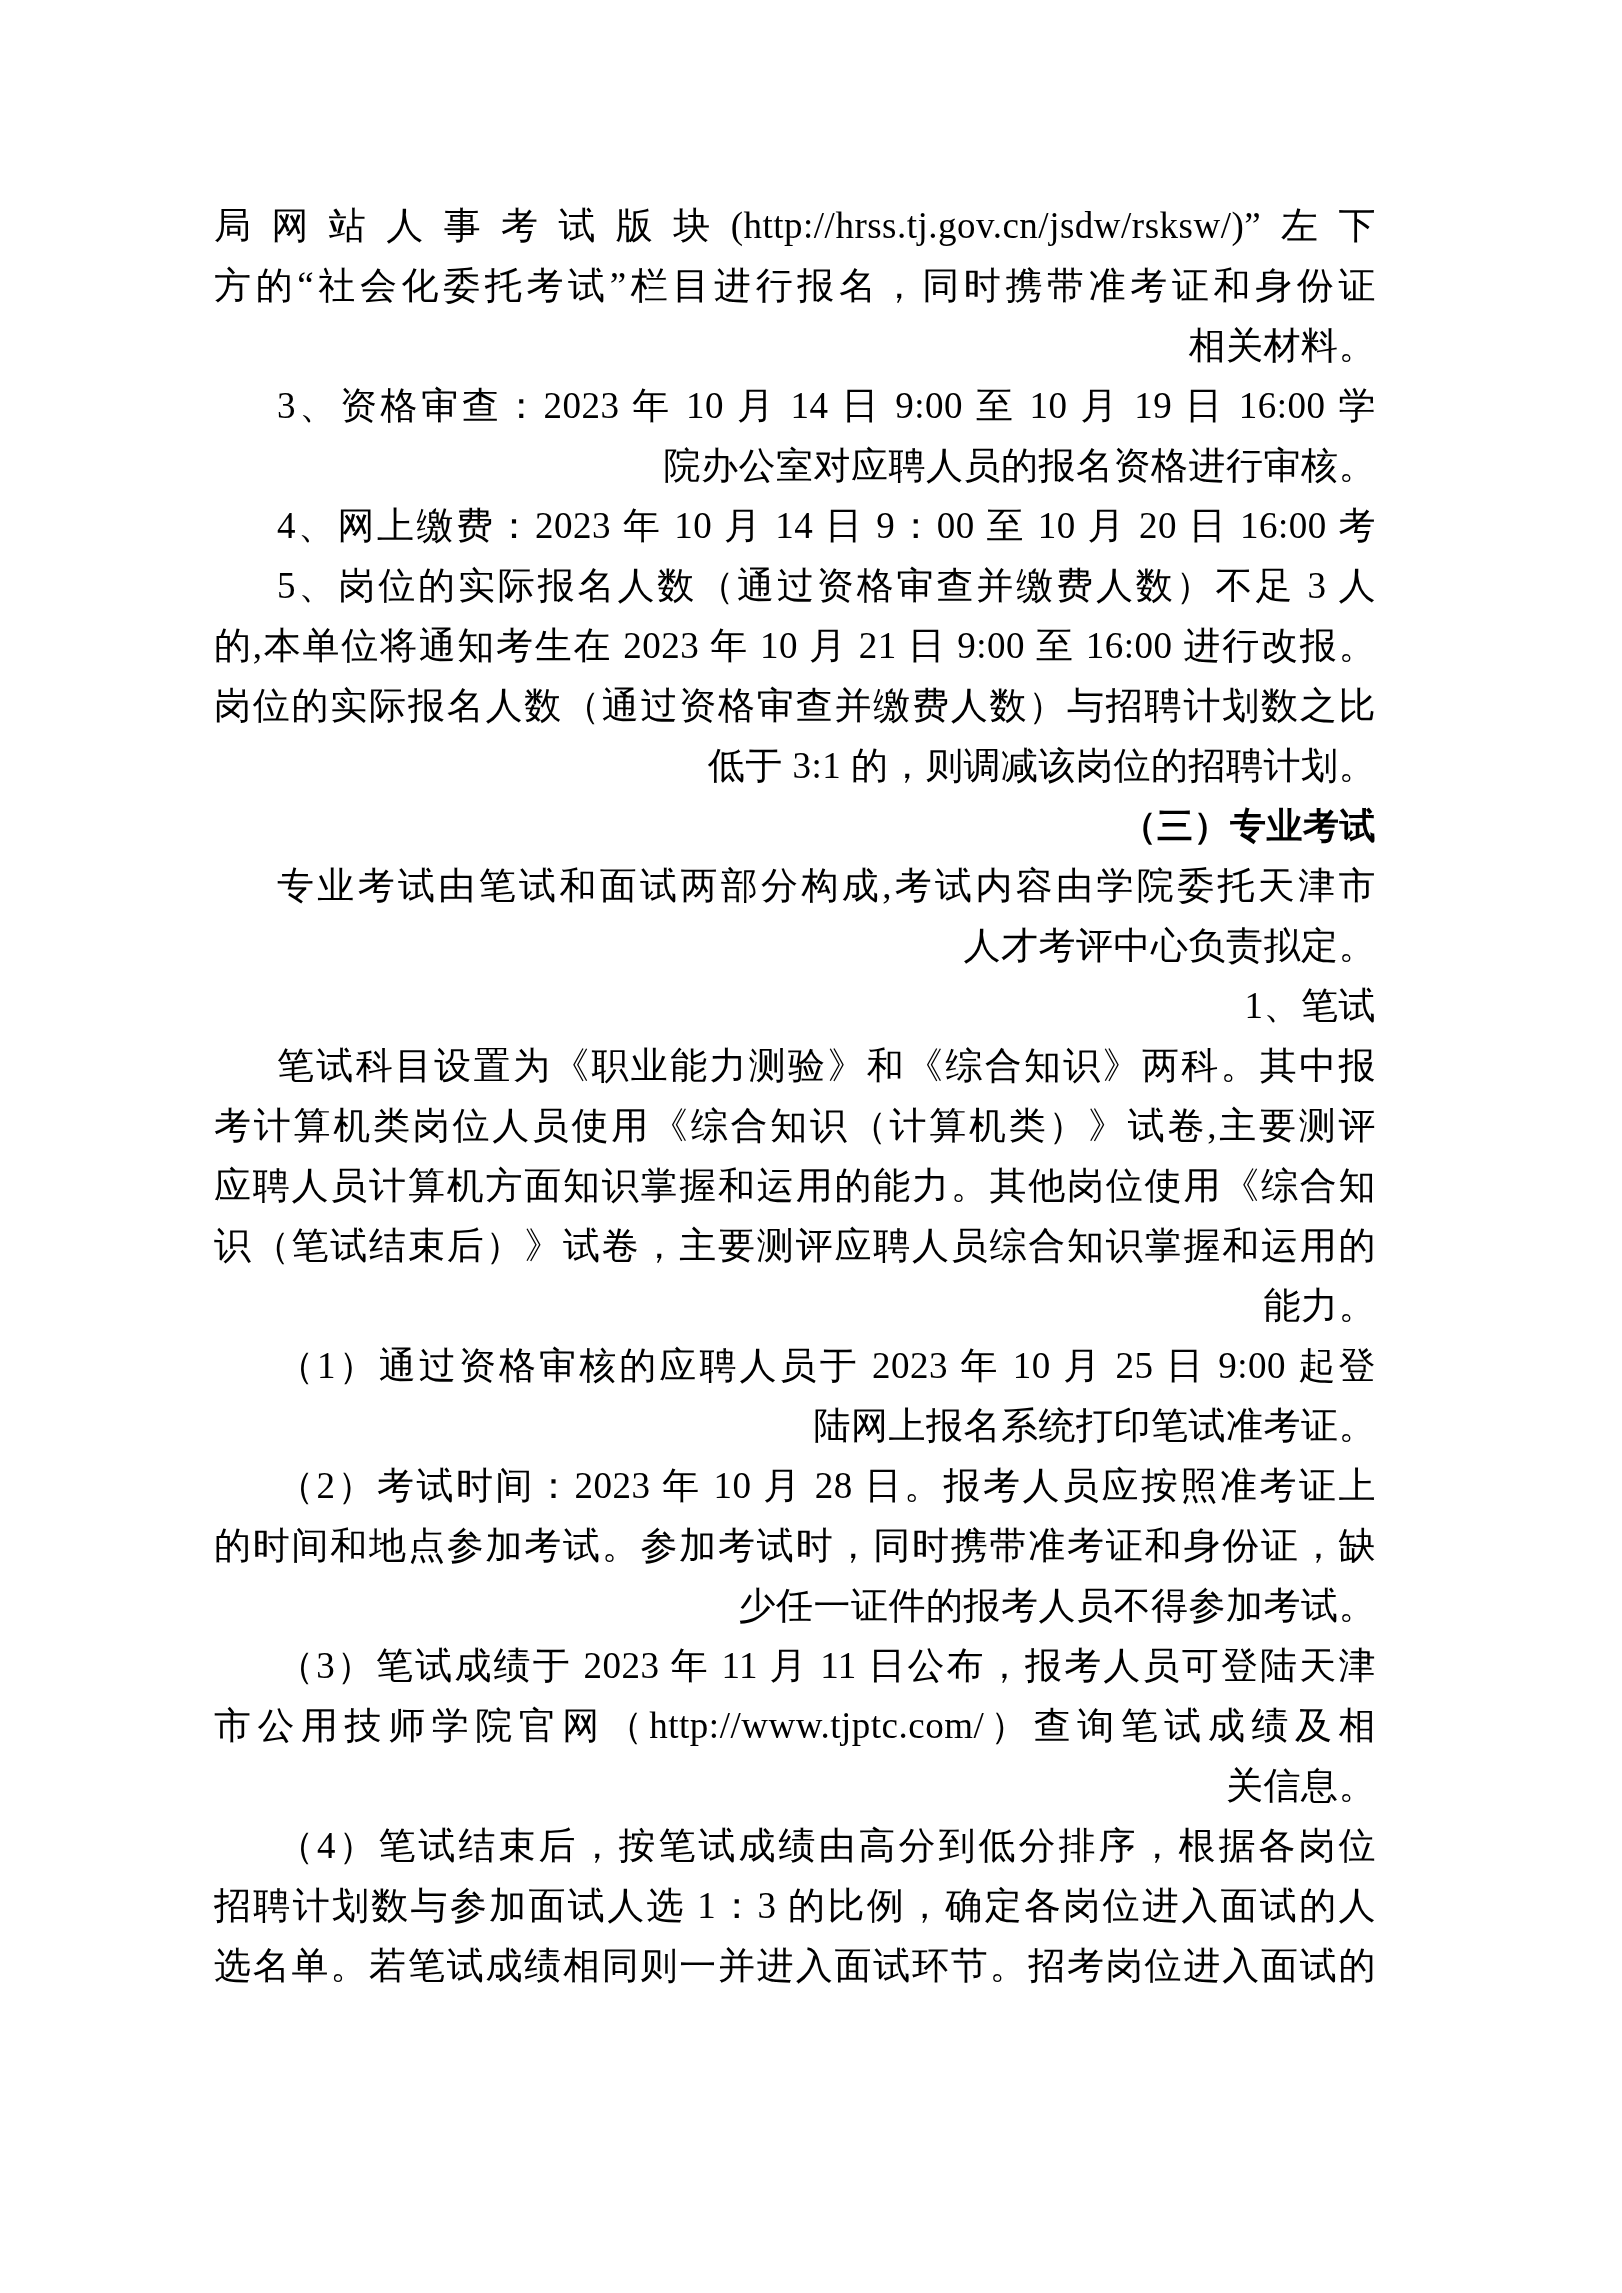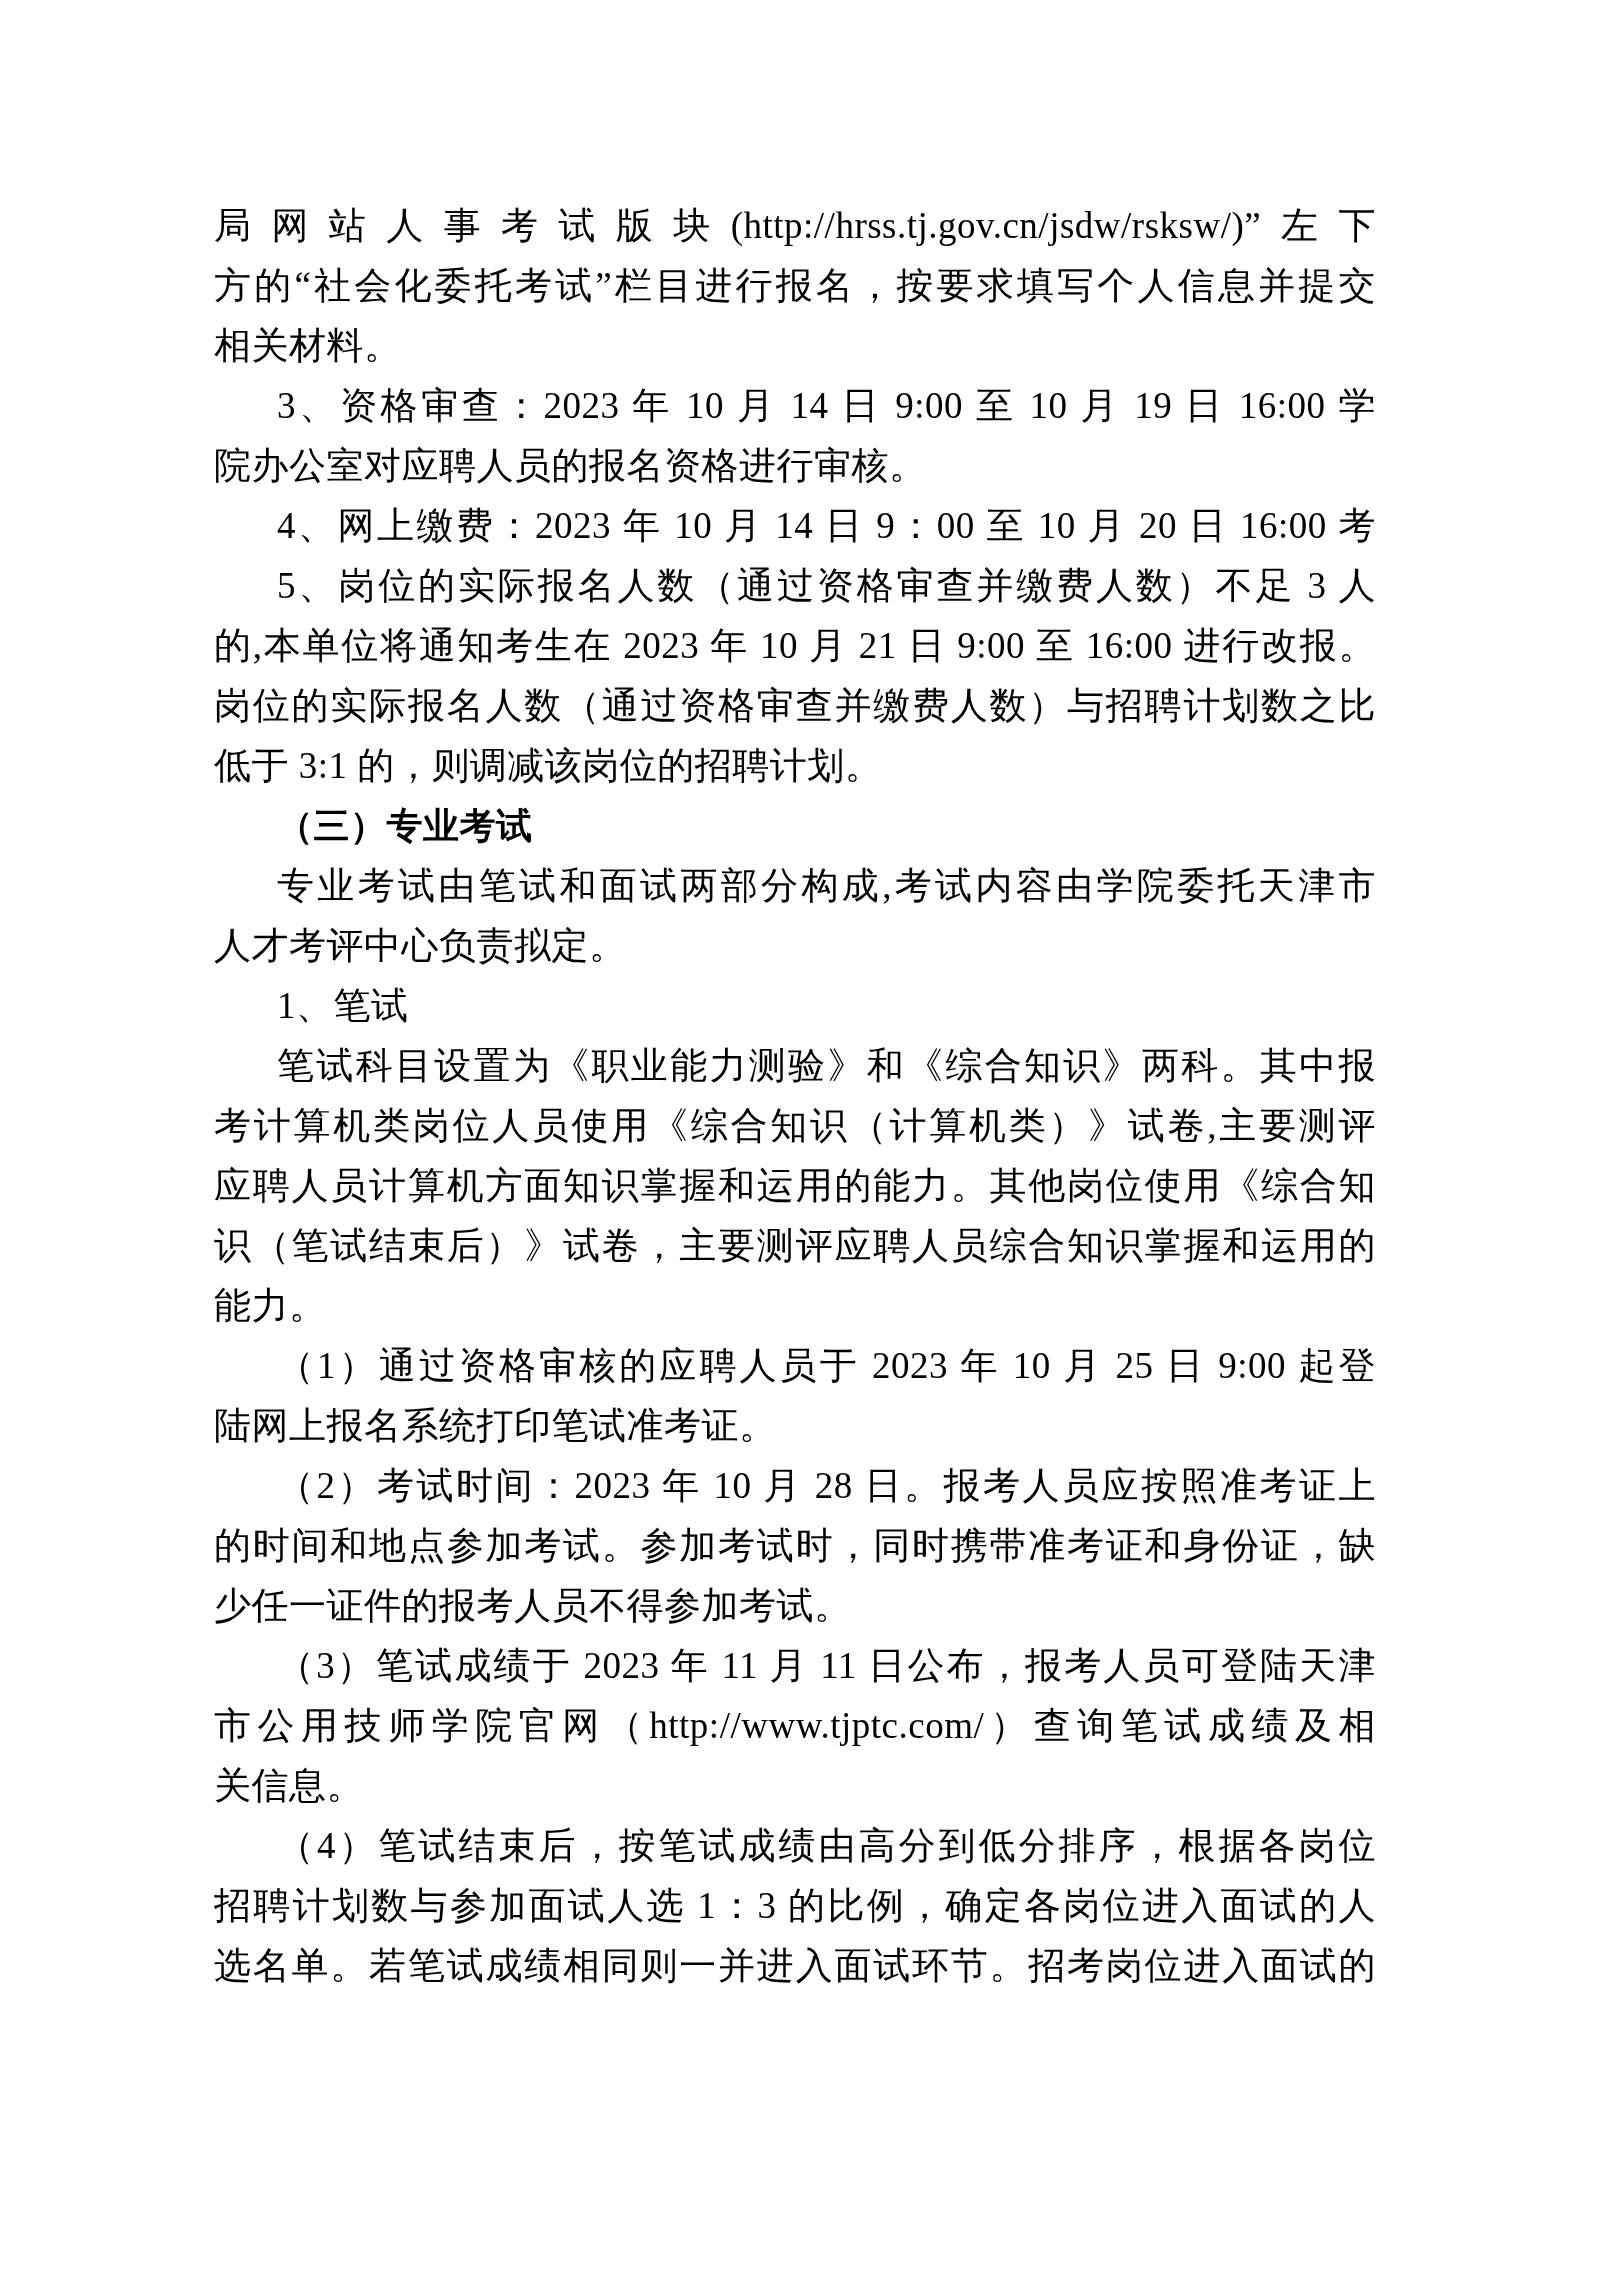--- a/index.html
+++ b/index.html
@@ -23,21 +23,21 @@
     width: 1162px;
     font-size: 37px;
     line-height: 60px;
     letter-spacing: 0.5px;
     word-break: keep-all;
     overflow: hidden;
   }
   .line {
     height: 60px;
     white-space: pre-wrap;
-    text-align: left;
+    text-align: right;
   }
   .indent {
     text-indent: 63px;
   }
   .fill {
     text-align: justify;
     text-align-last: justify;
   }
   .heading {
     font-weight: bold;
@@ -53,21 +53,21 @@
     font-family: "Liberation Serif", "DejaVu Serif", serif;
     color: #000000;
   }
 </style>
 </head>
 <body>
 
 <div class="page">
   <div class="text-block">
     <div class="line fill">局网站人事考试版块(http://hrss.tj.gov.cn/jsdw/rsksw/)”左下</div>
-    <div class="line fill">方的“社会化委托考试”栏目进行报名，按要求填写个人信息并提交</div>
+    <div class="line fill">方的“社会化委托考试”栏目进行报名，同时携带准考证和身份证</div>
     <div class="line">相关材料。</div>
     <div class="line indent fill">3、资格审查：2023 年 10 月 14 日 9:00 至 10 月 19 日 16:00 学</div>
     <div class="line">院办公室对应聘人员的报名资格进行审核。</div>
     <div class="line indent fill">4、网上缴费：2023 年 10 月 14 日 9：00 至 10 月 20 日 16:00 考</div>
     <div class="line indent fill">5、岗位的实际报名人数（通过资格审查并缴费人数）不足 3 人</div>
     <div class="line fill">的,本单位将通知考生在 2023 年 10 月 21 日 9:00 至 16:00 进行改报。</div>
     <div class="line fill">岗位的实际报名人数（通过资格审查并缴费人数）与招聘计划数之比</div>
     <div class="line">低于 3:1 的，则调减该岗位的招聘计划。</div>
     <div class="line indent heading">（三）专业考试</div>
     <div class="line indent fill">专业考试由笔试和面试两部分构成,考试内容由学院委托天津市</div>

